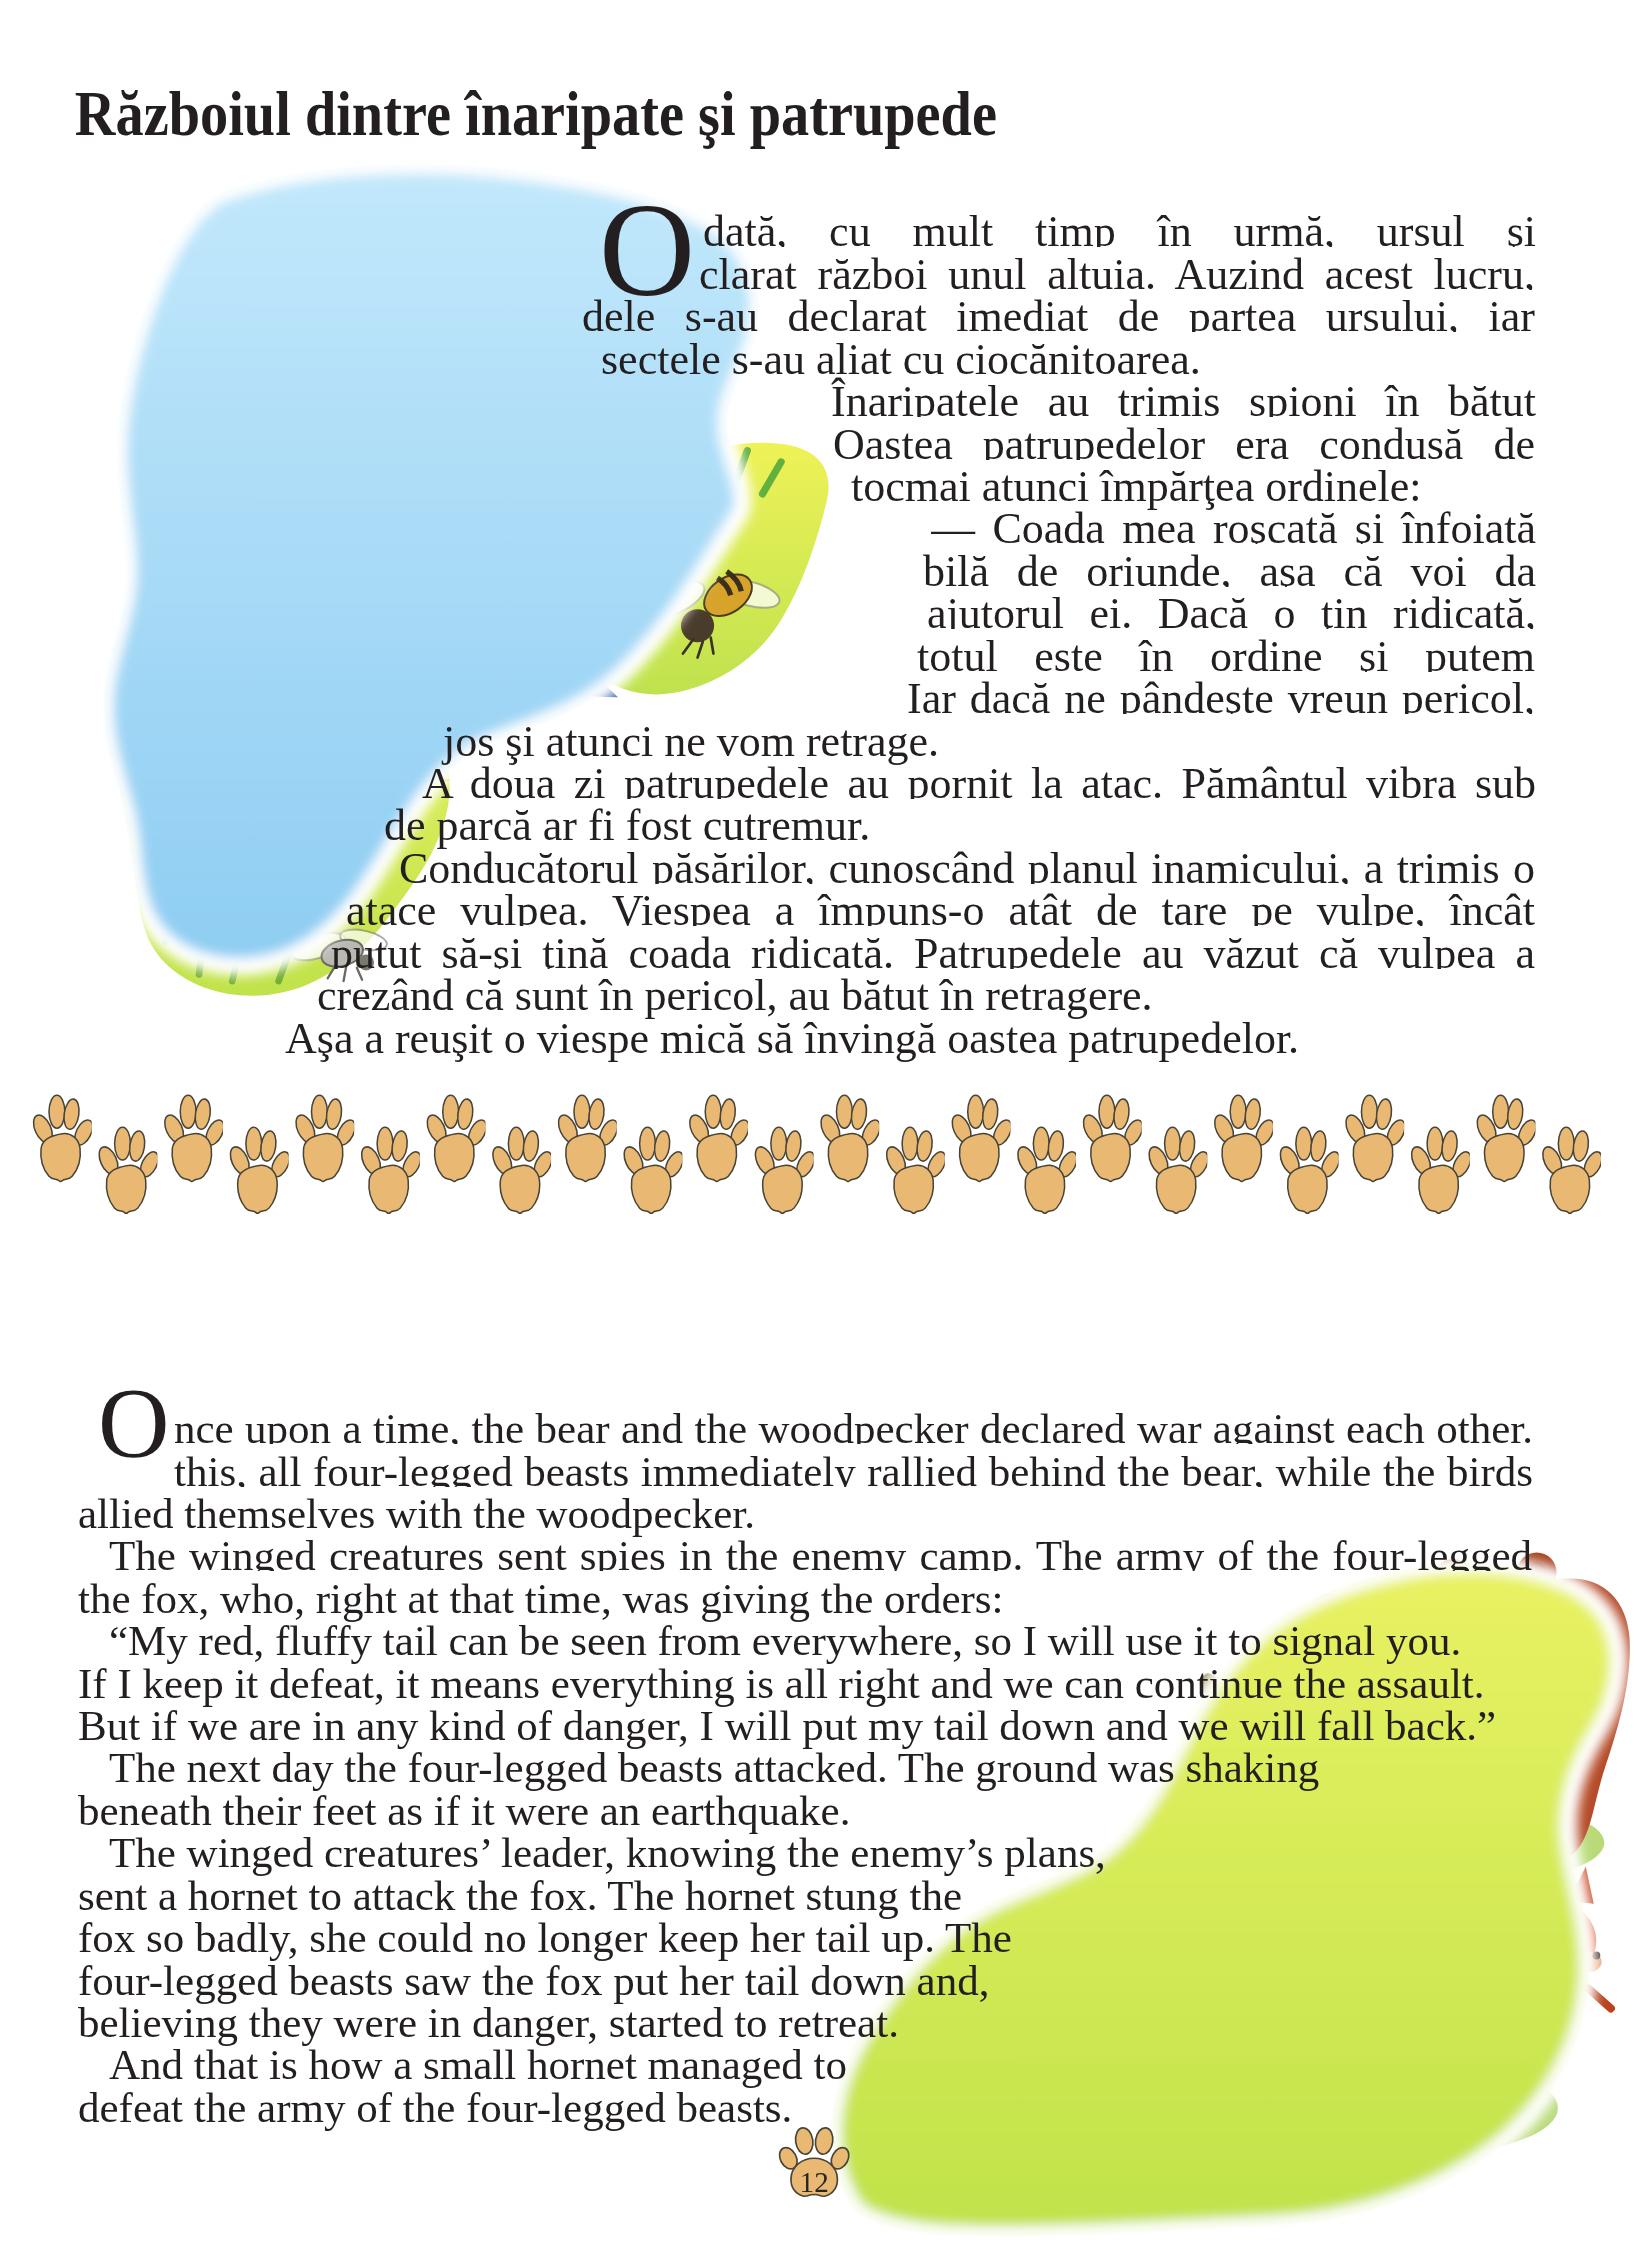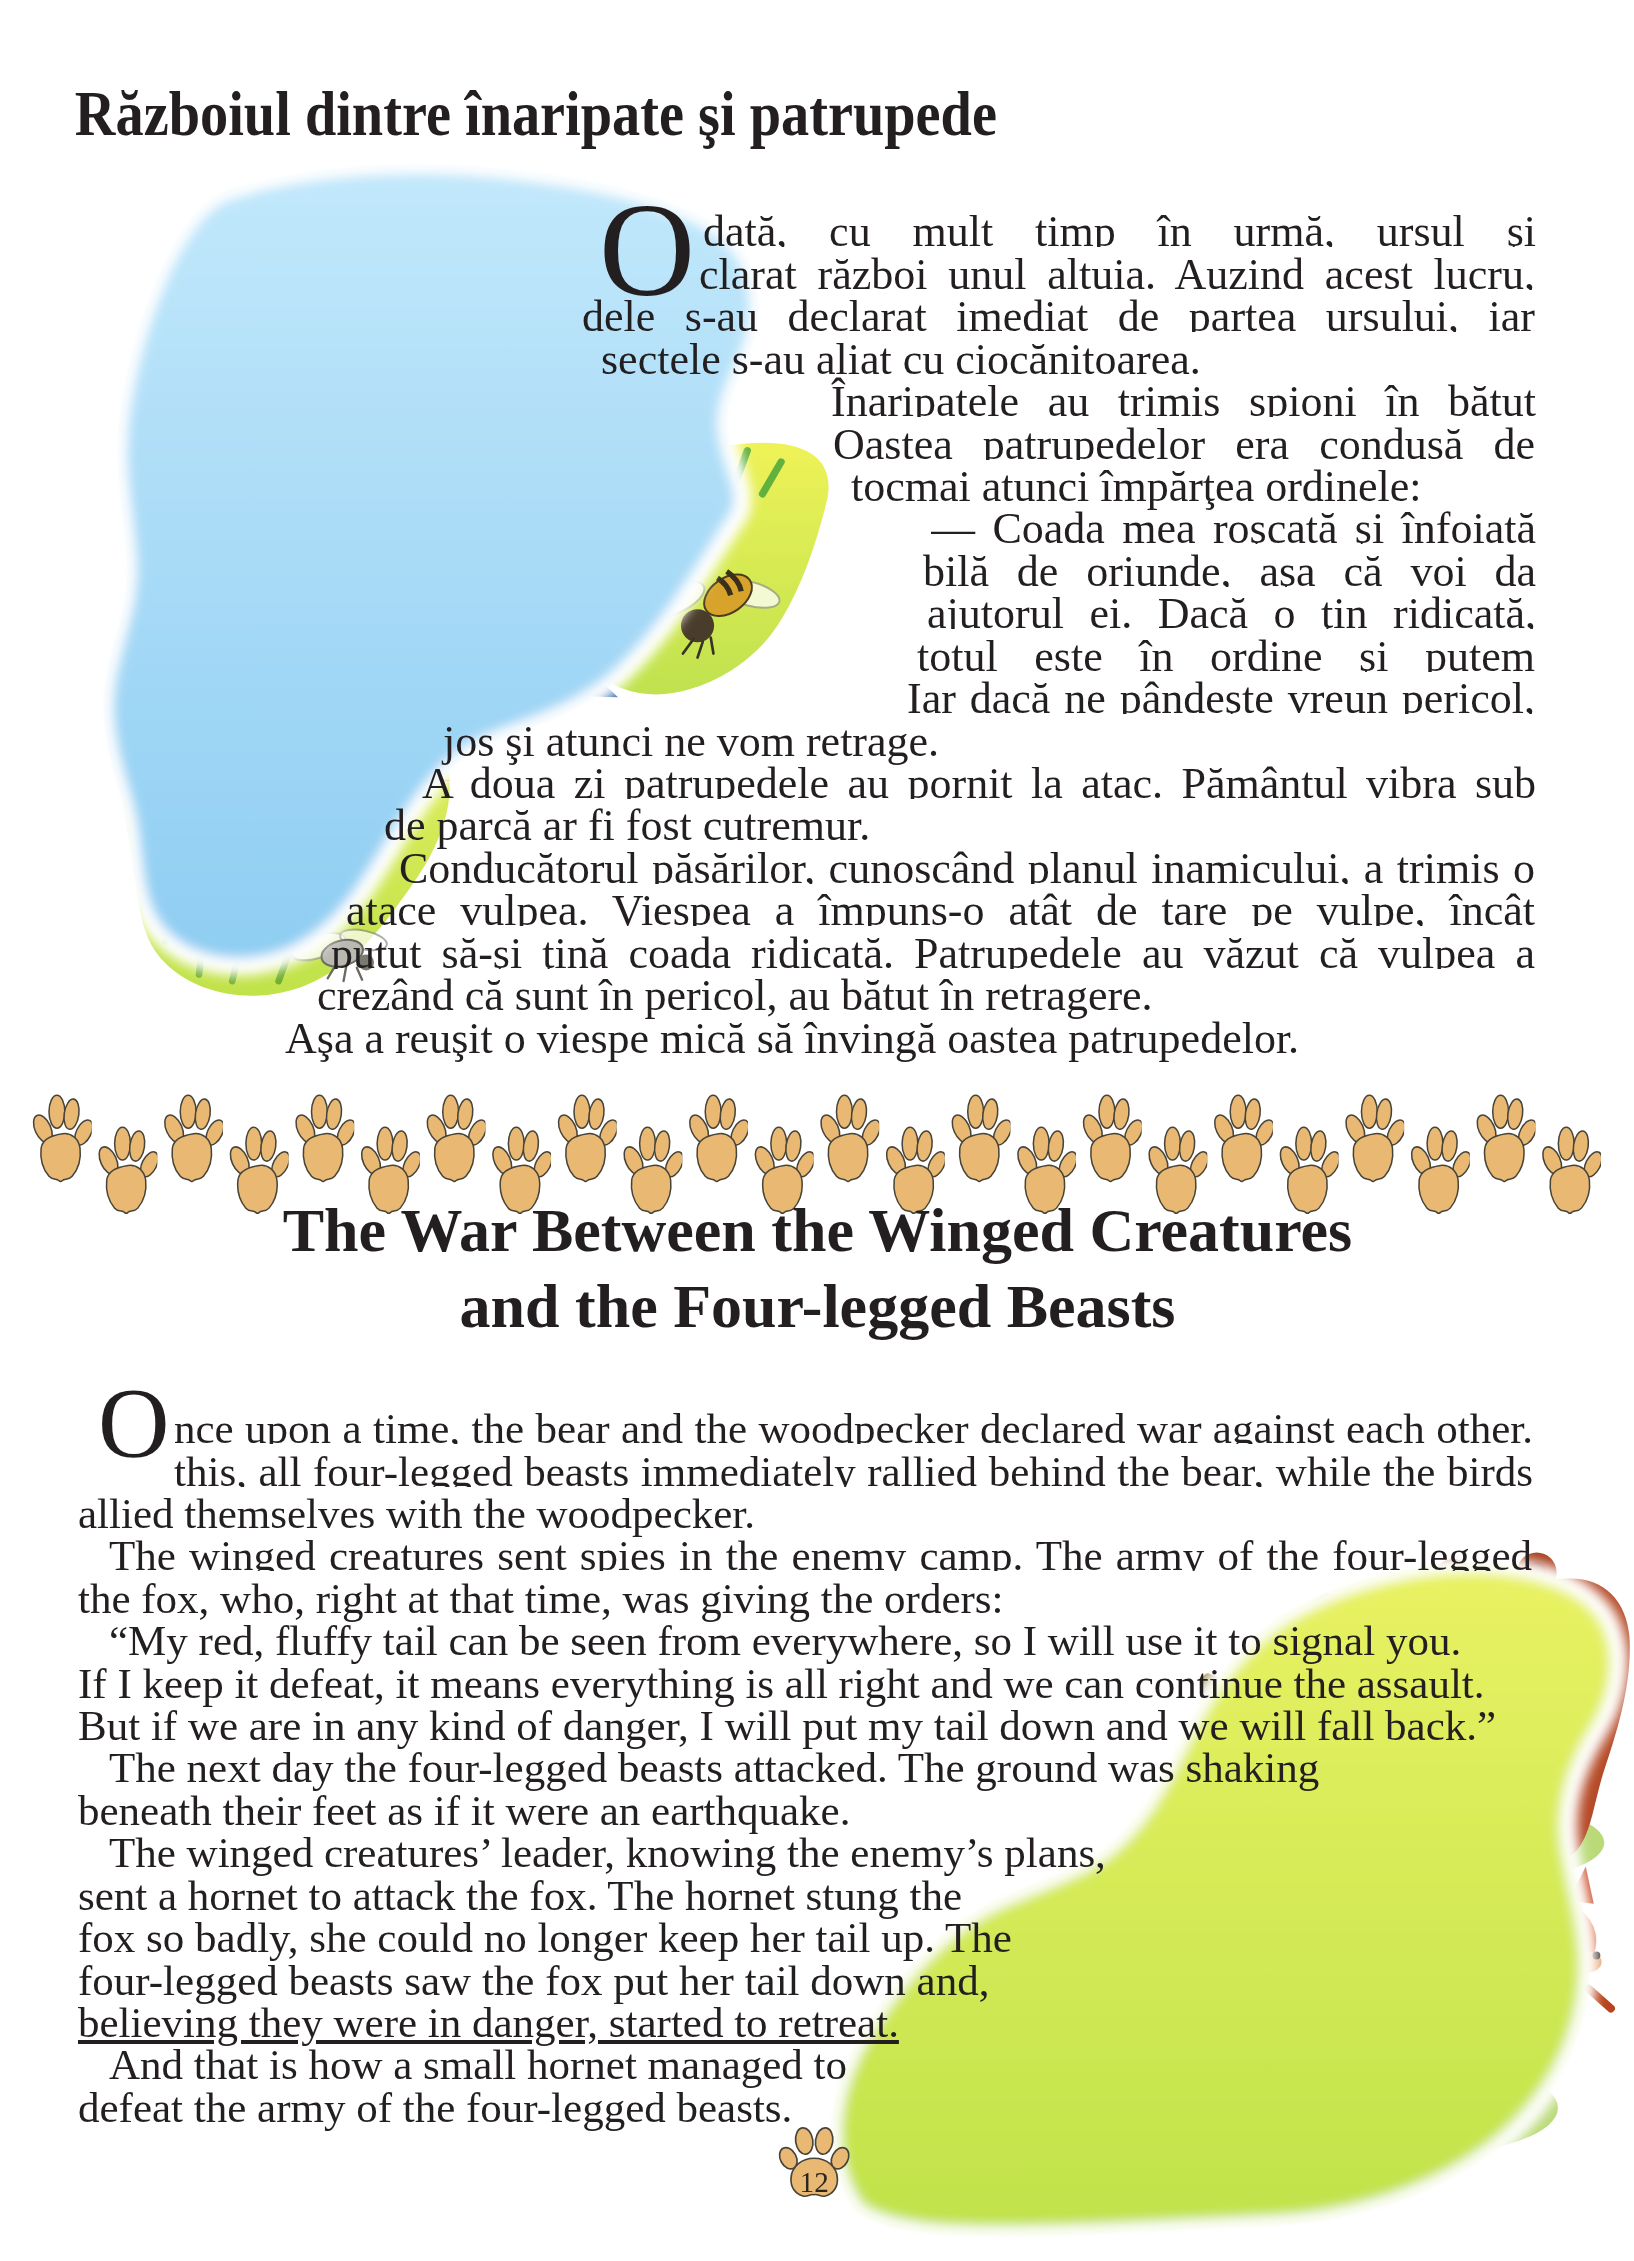--- a/index.html
+++ b/index.html
@@ -346,40 +346,36 @@
       <div class="tline ro-line" style="left: 443px; top: 717px;">jos şi atunci ne vom retrage.</div>
       <div class="tline ro-line just" style="left: 422px; top: 759px; width: 1114px;">A doua zi patrupedele au pornit la atac. Pământul vibra sub picioarele lor,</div>
       <div class="tline ro-line" style="left: 384px; top: 801px;">de parcă ar fi fost cutremur.</div>
       <div class="tline ro-line just" style="left: 399px; top: 844px; width: 1136px;">Conducătorul păsărilor, cunoscând planul inamicului, a trimis o viespe să</div>
       <div class="tline ro-line just" style="left: 346px; top: 886px; width: 1189px;">atace vulpea. Viespea a împuns-o atât de tare pe vulpe, încât aceasta nu a mai</div>
       <div class="tline ro-line just" style="left: 331px; top: 929px; width: 1204px;">putut să-şi ţină coada ridicată. Patrupedele au văzut că vulpea a lăsat coada jos şi,</div>
       <div class="tline ro-line" style="left: 317px; top: 971px;">crezând că sunt în pericol, au bătut în retragere.</div>
       <div class="tline ro-line" style="left: 285px; top: 1014px;">Aşa a reuşit o viespe mică să învingă oastea patrupedelor.</div>
     </div>
 
-  <div class="en-title">
-    <div>The War Between the Winged Creatures</div>
-    <div>and the Four-legged Beasts</div>
-  </div>
 
   <div class="dropcap dc-en">O</div>
   <div id="en-lines">
       <div class="tline en-line just" style="left: 174px; top: 1404px; width: 1359px;">nce upon a time, the bear and the woodpecker declared war against each other. Upon hearing</div>
       <div class="tline en-line just" style="left: 174px; top: 1447px; width: 1359px;">this, all four-legged beasts immediately rallied behind the bear, while the birds and the insects</div>
       <div class="tline en-line" style="left: 78px; top: 1489px;">allied themselves with the woodpecker.</div>
       <div class="tline en-line just" style="left: 109px; top: 1531px; width: 1423px;">The winged creatures sent spies in the enemy camp. The army of the four-legged beasts was led by</div>
       <div class="tline en-line" style="left: 78px; top: 1574px;">the fox, who, right at that time, was giving the orders:</div>
       <div class="tline en-line" style="left: 109px; top: 1616px;">“My red, fluffy tail can be seen from everywhere, so I will use it to signal you.</div>
       <div class="tline en-line" style="left: 78px; top: 1659px;">If I keep it defeat, it means everything is all right and we can continue the assault.</div>
       <div class="tline en-line" style="left: 78px; top: 1701px;">But if we are in any kind of danger, I will put my tail down and we will fall back.”</div>
       <div class="tline en-line" style="left: 109px; top: 1743px;">The next day the four-legged beasts attacked. The ground was shaking</div>
       <div class="tline en-line" style="left: 78px; top: 1786px;">beneath their feet as if it were an earthquake.</div>
       <div class="tline en-line" style="left: 109px; top: 1828px;">The winged creatures’ leader, knowing the enemy’s plans,</div>
       <div class="tline en-line" style="left: 78px; top: 1871px;">sent a hornet to attack the fox. The hornet stung the</div>
       <div class="tline en-line" style="left: 78px; top: 1913px;">fox so badly, she could no longer keep her tail up. The</div>
       <div class="tline en-line" style="left: 78px; top: 1956px;">four-legged beasts saw the fox put her tail down and,</div>
-      <div class="tline en-line" style="left: 78px; top: 1998px; text-decoration: underline;">believing they were in danger, started to retreat.</div>
+      <div class="tline en-line" style="left: 78px; top: 1998px;">believing they were in danger, started to retreat.</div>
       <div class="tline en-line" style="left: 109px; top: 2040px;">And that is how a small hornet managed to</div>
       <div class="tline en-line" style="left: 78px; top: 2083px;">defeat the army of the four-legged beasts.</div>
     </div>
 
 </div>
 
 
 </body></html>

